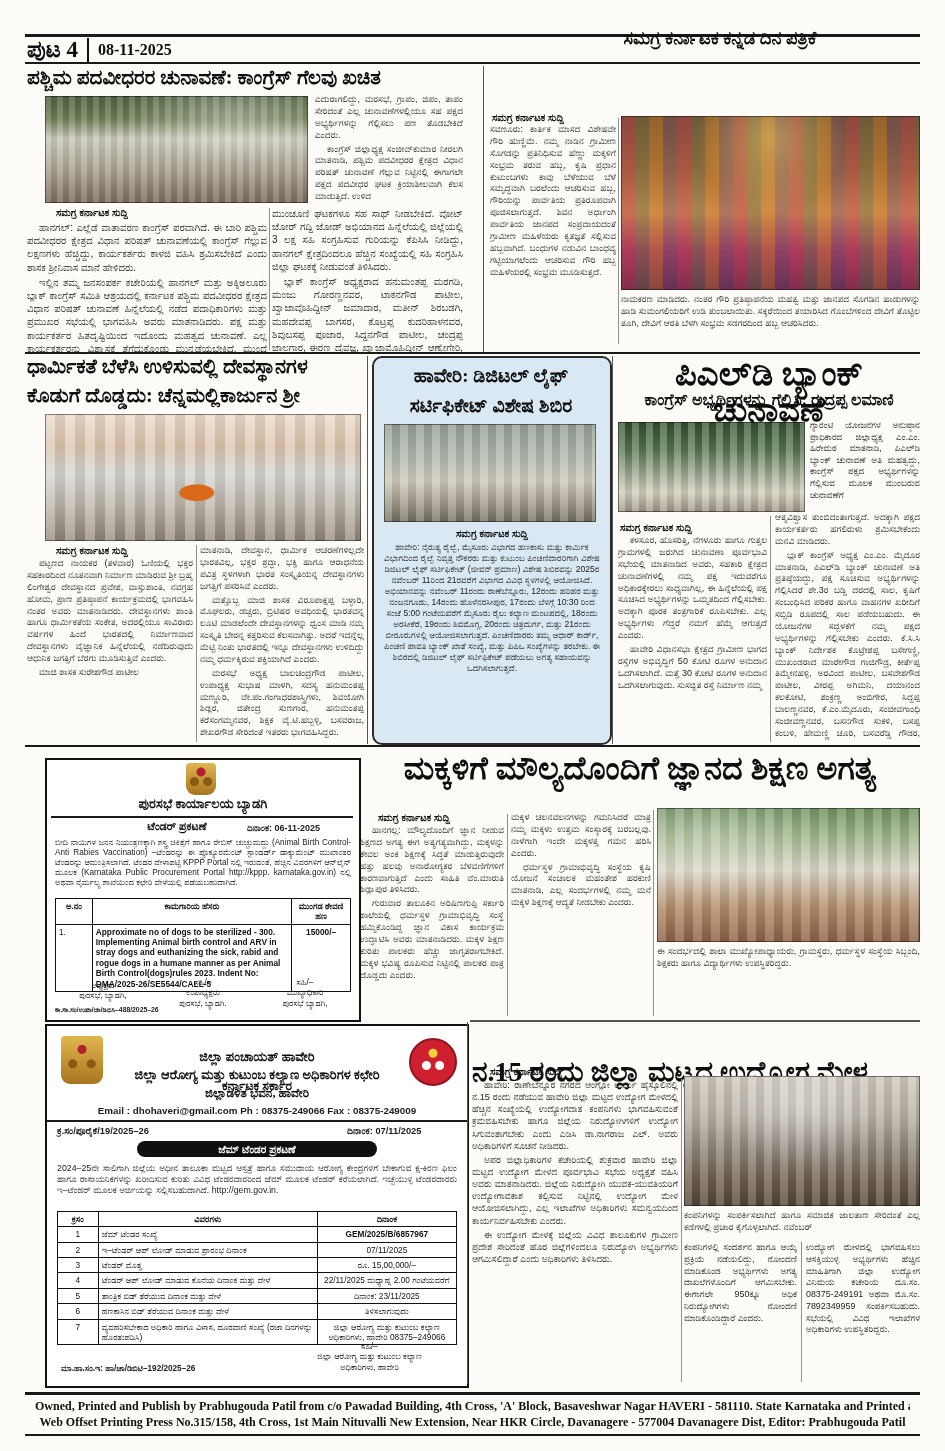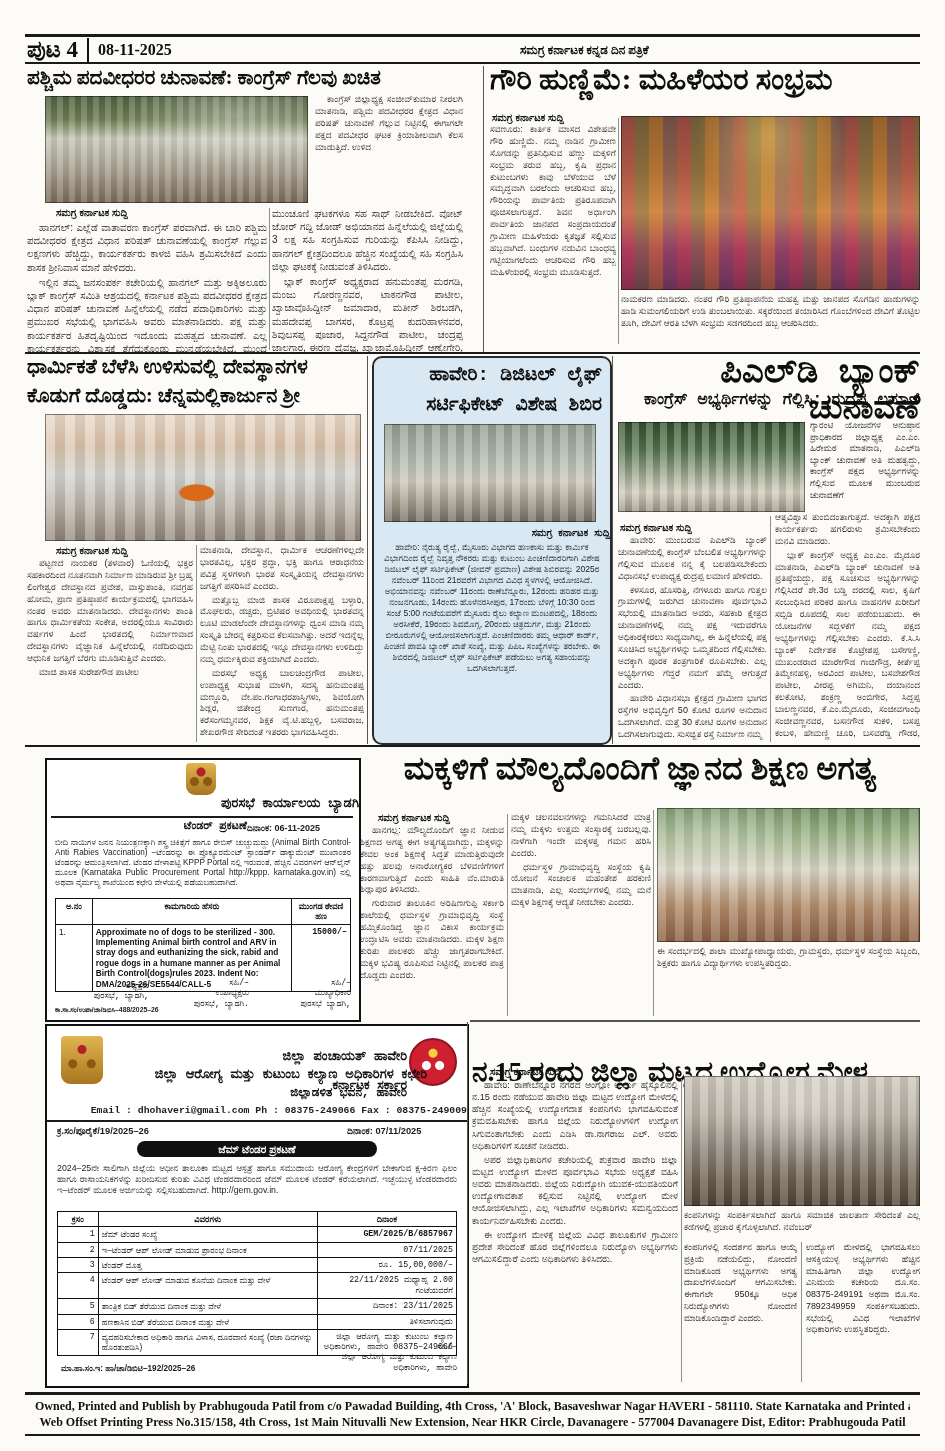--- a/index.html
+++ b/index.html
@@ -11,21 +11,21 @@
   .hl{font-family:"Liberation Serif","DejaVu Serif",serif;font-weight:bold;color:#0e0e0e;line-height:1.05;}
   .byline{font-weight:bold;font-size:10px;color:#111;}
   .body{font-size:10px;line-height:1.32;text-align:justify;color:#232323;overflow:hidden;}
   .body p{margin:0 0 2px 0;text-indent:12px;}
   .body p.noind{text-indent:0;}
   .photo{position:absolute;box-shadow:inset 0 0 0 1px rgba(0,0,0,.45);}
   .bluebox{position:absolute;background:#d9e8f3;border:2px solid #2a2a2a;border-radius:10px;}
   .noticebox{position:absolute;background:#fff;border:2px solid #111;}
   .pill{position:absolute;background:#101010;color:#fff;border-radius:14px;text-align:center;
         font-weight:bold;font-size:10.5px;line-height:16px;}
-  .center{text-align:right;font-family:Liberation Mono, monospace;}
+  .center{text-align:center;}
   .tbl{border-collapse:collapse;width:100%;table-layout:fixed;}
   .tbl td,.tbl th{border:1.5px solid #111;font-size:8.3px;line-height:1.25;padding:2px 3px;
         vertical-align:top;color:#111;overflow:hidden;}
   .tbl th{font-weight:bold;text-align:center;}
   .emblem{position:absolute;border-radius:4px 4px 9px 9px;
         background:radial-gradient(circle at 50% 28%,#b3202c 0 4px,transparent 5px),
                    radial-gradient(circle at 28% 58%,#8a5a14 0 4px,transparent 5px),
                    radial-gradient(circle at 72% 58%,#8a5a14 0 4px,transparent 5px),
                    linear-gradient(180deg,#e0b64f,#a8751f);}
   .nrhm{position:absolute;border-radius:50%;border:2px solid #8e1620;
@@ -40,44 +40,44 @@
 <body>
 
 <div id="page">
 
   <div class="hr" style="left:25px;top:34px;width:895px;height:3px;"></div>
   <div class="abs" style="left:27px;top:38px;display:flex;align-items:center;gap:9px;">
     <span class="hl" style="font-size:23px;">ಪುಟ 4</span>
     <span style="display:inline-block;width:2px;height:24px;background:#111;"></span>
     <span class="hl" style="font-size:16px;">08-11-2025</span>
   </div>
-  <div class="abs hl" style="left:520px;top:44px;width:400px;font-size:12px;text-align:left;">ಸಮಗ್ರ ಕರ್ನಾಟಕ ಕನ್ನಡ ದಿನ ಪತ್ರಿಕೆ</div>
+  <div class="abs hl" style="left:520px;top:29px;width:400px;font-size:18px;text-align:center;">ಸಮಗ್ರ ಕರ್ನಾಟಕ ಕನ್ನಡ ದಿನ ಪತ್ರಿಕೆ</div>
   <div class="hr" style="left:25px;top:62px;width:895px;height:2px;"></div>
 
   <div class="abs hl" style="left:27px;top:67px;width:455px;font-size:20px;">ಪಶ್ಚಿಮ ಪದವೀಧರರ ಚುನಾವಣೆ: ಕಾಂಗ್ರೆಸ್ ಗೆಲವು ಖಚಿತ</div>
   <div class="photo" style="left:45px;top:96px;width:263px;height:107px;background:
       radial-gradient(ellipse at 72% 18%,rgba(255,255,255,.30),transparent 42%),
       repeating-linear-gradient(90deg,rgba(255,255,255,.16) 0 6px,rgba(0,0,0,.06) 6px 12px),
       linear-gradient(180deg,#4f6140 0%,#6f7f55 22%,#c9c9bb 40%,#a79f90 70%,#7a6a58 100%);"></div>
   <div class="abs body" style="left:315px;top:94px;width:148px;height:118px;font-size:9px;">
+    <p class="noind">ಎದುರಾಗಲಿದ್ದು, ಮರಸಭೆ, ಗ್ರಾಪಂ, ಜಿಪಂ, ತಾಪಂ ಸೇರಿದಂತೆ ಎಲ್ಲ ಚುನಾವಣೆಗಳಲ್ಲಿಯೂ ಸಹ ಪಕ್ಷದ ಅಭ್ಯರ್ಥಿಗಳನ್ನು ಗೆಲ್ಲಿಸಲು ಪಣ ತೊಡಬೇಕಿದೆ ಎಂದರು.</p>
     <p>ಕಾಂಗ್ರೆಸ್ ಜಿಲ್ಲಾಧ್ಯಕ್ಷ ಸಂಜೀವ್‌ಕುಮಾರ ನೀರಲಗಿ ಮಾತನಾಡಿ, ಪಶ್ಚಿಮ ಪದವೀಧರರ ಕ್ಷೇತ್ರದ ವಿಧಾನ ಪರಿಷತ್ ಚುನಾವಣೆ ಗೆಲ್ಲುವ ನಿಟ್ಟಿನಲ್ಲಿ ಈಗಾಗಲೇ ಪಕ್ಷದ ಪದವೀಧರ ಘಟಕ ಕ್ರಿಯಾಶೀಲವಾಗಿ ಕೆಲಸ ಮಾಡುತ್ತಿದೆ. ಉಳಿದ</p>
   </div>
   <div class="abs byline" style="left:56px;top:207px;">ಸಮಗ್ರ ಕರ್ನಾಟಕ ಸುದ್ದಿ</div>
   <div class="abs body" style="left:27px;top:221px;width:240px;height:131px;">
     <p>ಹಾನಗಲ್: ಎಲ್ಲೆಡೆ ವಾತಾವರಣ ಕಾಂಗ್ರೆಸ್ ಪರವಾಗಿದೆ. ಈ ಬಾರಿ ಪಶ್ಚಿಮ ಪದವೀಧರರ ಕ್ಷೇತ್ರದ ವಿಧಾನ ಪರಿಷತ್ ಚುನಾವಣೆಯಲ್ಲಿ ಕಾಂಗ್ರೆಸ್ ಗೆಲ್ಲುವ ಲಕ್ಷಣಗಳು ಹೆಚ್ಚಿದ್ದು, ಕಾರ್ಯಕರ್ತರು ಕಾಳಜಿ ವಹಿಸಿ ಶ್ರಮಿಸಬೇಕಿದೆ ಎಂದು ಶಾಸಕ ಶ್ರೀನಿವಾಸ ಮಾನೆ ಹೇಳಿದರು.</p>
     <p>ಇಲ್ಲಿನ ತಮ್ಮ ಜನಸಂಪರ್ಕ ಕಚೇರಿಯಲ್ಲಿ ಹಾನಗಲ್ ಮತ್ತು ಅಕ್ಕಿಅಲೂರು ಬ್ಲಾಕ್ ಕಾಂಗ್ರೆಸ್ ಸಮಿತಿ ಆಶ್ರಯದಲ್ಲಿ ಕರ್ನಾಟಕ ಪಶ್ಚಿಮ ಪದವೀಧರರ ಕ್ಷೇತ್ರದ ವಿಧಾನ ಪರಿಷತ್ ಚುನಾವಣೆ ಹಿನ್ನೆಲೆಯಲ್ಲಿ ನಡೆದ ಪದಾಧಿಕಾರಿಗಳು ಮತ್ತು ಪ್ರಮುಖರ ಸಭೆಯಲ್ಲಿ ಭಾಗವಹಿಸಿ ಅವರು ಮಾತನಾಡಿದರು. ಪಕ್ಷ ಮತ್ತು ಕಾರ್ಯಕರ್ತರ ಹಿತದೃಷ್ಟಿಯಿಂದ ಇದೊಂದು ಮಹತ್ವದ ಚುನಾವಣೆ. ಎಲ್ಲ ಕಾರ್ಯಕರ್ತರನ್ನು ವಿಶ್ವಾಸಕ್ಕೆ ತೆಗೆದುಕೊಂಡು ಮುನ್ನಡೆಯಬೇಕಿದೆ. ಮುಂದೆ ಸ್ಥಳೀಯ ಸಂಸ್ಥೆಗಳ</p>
   </div>
   <div class="abs body" style="left:272px;top:207px;width:191px;height:145px;">
     <p class="noind">ಮುಂಚೂಣಿ ಘಟಕಗಳೂ ಸಹ ಸಾಥ್ ನೀಡಬೇಕಿದೆ. ವೋಟ್ ಜೋರ್ ಗದ್ದಿ ಜೋಡ್ ಅಭಿಯಾನದ ಹಿನ್ನೆಲೆಯಲ್ಲಿ ಜಿಲ್ಲೆಯಲ್ಲಿ 3 ಲಕ್ಷ ಸಹಿ ಸಂಗ್ರಹಿಸುವ ಗುರಿಯನ್ನು ಕೆಪಿಸಿಸಿ ನೀಡಿದ್ದು, ಹಾನಗಲ್ ಕ್ಷೇತ್ರದಿಂದಲೂ ಹೆಚ್ಚಿನ ಸಂಖ್ಯೆಯಲ್ಲಿ ಸಹಿ ಸಂಗ್ರಹಿಸಿ ಜಿಲ್ಲಾ ಘಟಕಕ್ಕೆ ನೀಡುವಂತೆ ತಿಳಿಸಿದರು.</p>
     <p>ಬ್ಲಾಕ್ ಕಾಂಗ್ರೆಸ್ ಅಧ್ಯಕ್ಷರಾದ ಹನುಮಂತಪ್ಪ ಮರಗಡಿ, ಮಂಜು ಗೋರಣ್ಣನವರ, ಟಾಕನಗೌಡ ಪಾಟೀಲ, ಖ್ವಾಜಾವೊಹಿದ್ದೀನ್ ಜಮಾದಾರ, ಮತೀನ್ ಶಿರಬಡಗಿ, ಮಹದೇವಪ್ಪ ಬಾಗಸರ, ಕೊಟ್ರಪ್ಪ ಕುದರಿಹಾಳನವರ, ಶಿವುಬಸಪ್ಪ ಪೂಜಾರ, ಸಿದ್ದನಗೌಡ ಪಾಟೀಲ, ಚಂದ್ರಪ್ಪ ಜಾಲಗಾರ, ಈರಣ್ಣ ದೈವಜ್ಞ, ಖ್ವಾಜಾಮೊಹಿದ್ದೀನ್ ಆಣ್ವೇಗೇರಿ, ಯಾಸೀರ್‌ಅರಾಫಾತ್ ಮಣ್ಣೂರ, ಮಹದೇವಪ್ಪ ಪಾಣಿಗಟ್ಟಿ, ಉಮೇಶ ದೊಡ್ಡಮನಿ, ರವಿ ದೇಶಪಾಂಡೆ ಸೇರಿದಂತೆ ಇನ್ನಿತರರು ಇದ್ದರು.</p>
   </div>
   <div class="vr" style="left:269px;top:208px;height:142px;"></div>
   <div class="vr" style="left:483px;top:66px;height:286px;background:#555;"></div>
 
-  <div class="abs hl" style="left:490px;top:64px;width:430px;font-size:29px;">ಗೌರಿ ಹುಣ್ಣಿಮೆ: ಮಹಿಳೆಯರ ಸಂಭ್ರಮ</div>
   <div class="abs byline" style="left:492px;top:112px;">ಸಮಗ್ರ ಕರ್ನಾಟಕ ಸುದ್ದಿ</div>
   <div class="abs body" style="left:490px;top:124px;width:126px;height:208px;font-size:9px;">
     <p class="noind">ಸವಣೂರು: ಕಾರ್ತಿಕ ಮಾಸದ ವಿಶೇಷವೇ ಗೌರಿ ಹುಣ್ಣಿಮೆ. ನಮ್ಮ ನಾಡಿನ ಗ್ರಾಮೀಣ ಸೊಗಡನ್ನು ಪ್ರತಿನಿಧಿಸುವ ಹೆಣ್ಣು ಮಕ್ಕಳಿಗೆ ಸಂಭ್ರಮ ತರುವ ಹಬ್ಬ, ಕೃಷಿ ಪ್ರಧಾನ ಕುಟುಂಬಗಳು ಕಾವು ಬೆಳೆಯುವ ಬೆಳೆ ಸಮೃದ್ಧವಾಗಿ ಬರಲೆಂದು ಆಚರಿಸುವ ಹಬ್ಬ, ಗೌರಿಯನ್ನು ಪಾರ್ವತಿಯ ಪ್ರತಿರೂಪವಾಗಿ ಪೂಜಿಸಲಾಗುತ್ತದೆ. ಶಿವನ ಅರ್ಧಾಂಗಿ ಪಾರ್ವತಿಯ ಜಾನಪದ ಸಂಪ್ರದಾಯದಂತೆ ಗ್ರಾಮೀಣ ಮಹಿಳೆಯರು ಕೃತಜ್ಞತೆ ಸಲ್ಲಿಸುವ ಹಬ್ಬವಾಗಿದೆ. ಬಂಧುಗಳ ನಡುವಿನ ಬಾಂಧವ್ಯ ಗಟ್ಟಿಯಾಗಲೆಂದು ಆಚರಿಸುವ ಗೌರಿ ಹಬ್ಬ ಮಹಿಳೆಯರಲ್ಲಿ ಸಂಭ್ರಮ ಮೂಡಿಸುತ್ತದೆ.</p>
   </div>
   <div class="vr" style="left:618px;top:118px;height:226px;"></div>
   <div class="photo" style="left:621px;top:116px;width:299px;height:174px;background:
       radial-gradient(ellipse at 50% 12%,rgba(255,220,120,.45),transparent 35%),
       repeating-linear-gradient(90deg,rgba(210,60,120,.22) 0 14px,rgba(60,150,90,.22) 14px 28px,rgba(240,180,40,.22) 28px 42px,rgba(60,90,180,.18) 42px 56px),
       linear-gradient(180deg,#7a4a2e 0%,#9c5f33 30%,#c77f4a 55%,#a03a52 78%,#6d2840 100%);"></div>
   <div class="abs body" style="left:621px;top:294px;width:299px;height:54px;font-size:9px;">
@@ -118,21 +118,20 @@
   <div class="abs hl center" style="left:618px;top:356px;width:302px;font-size:34px;">ಪಿಎಲ್‌ಡಿ ಬ್ಯಾಂಕ್ ಚುನಾವಣೆ</div>
   <div class="abs hl center" style="left:618px;top:392px;width:302px;font-size:16px;">ಕಾಂಗ್ರೆಸ್ ಅಭ್ಯರ್ಥಿಗಳನ್ನು ಗೆಲ್ಲಿಸಿ: ರುದ್ರಪ್ಪ ಲಮಾಣಿ</div>
   <div class="photo" style="left:618px;top:422px;width:187px;height:90px;background:
       repeating-linear-gradient(90deg,rgba(255,255,255,.25) 0 7px,rgba(0,0,0,.06) 7px 14px),
       linear-gradient(180deg,#2f4d2b 0%,#52704a 30%,#9aa48c 58%,#cfcbbb 78%,#969080 100%);"></div>
   <div class="abs body" style="left:810px;top:420px;width:110px;height:104px;font-size:8.8px;">
     <p class="noind">ಗ್ಯಾರಂಟಿ ಯೋಜನೆಗಳ ಅನುಷ್ಠಾನ ಪ್ರಾಧಿಕಾರದ ಜಿಲ್ಲಾಧ್ಯಕ್ಷ ಎಂ.ಎಂ. ಹಿರೇಮಠ ಮಾತನಾಡಿ, ಪಿಎಲ್‌ಡಿ ಬ್ಯಾಂಕ್ ಚುನಾವಣೆ ಅತಿ ಮಹತ್ವದ್ದು, ಕಾಂಗ್ರೆಸ್ ಪಕ್ಷದ ಅಭ್ಯರ್ಥಿಗಳನ್ನು ಗೆಲ್ಲಿಸುವ ಮೂಲಕ ಮುಂಬರುವ ಚುನಾವಣೆಗೆ</p>
   </div>
   <div class="abs byline" style="left:620px;top:522px;">ಸಮಗ್ರ ಕರ್ನಾಟಕ ಸುದ್ದಿ</div>
   <div class="abs body" style="left:618px;top:535px;width:149px;height:207px;font-size:9px;">
-    <p>ಹಾವೇರಿ: ಮುಂಬರುವ ಪಿಎಲ್‌ಡಿ ಬ್ಯಾಂಕ್ ಚುನಾವಣೆಯಲ್ಲಿ ಕಾಂಗ್ರೆಸ್ ಬೆಂಬಲಿತ ಅಭ್ಯರ್ಥಿಗಳನ್ನು ಗೆಲ್ಲಿಸುವ ಮೂಲಕ ನನ್ನ ಕೈ ಬಲಪಡಿಸಬೇಕೆಂದು ವಿಧಾನಸಭೆ ಉಪಾಧ್ಯಕ್ಷ ರುದ್ರಪ್ಪ ಲಮಾಣಿ ಹೇಳಿದರು.</p>
     <p>ಕಳಸೂರ, ಹೊಸರಿತ್ತಿ, ನೆಗಳೂರು ಹಾಗೂ ಗುತ್ತಲ ಗ್ರಾಮಗಳಲ್ಲಿ ಜರುಗಿದ ಚುನಾವಣಾ ಪೂರ್ವಭಾವಿ ಸಭೆಯಲ್ಲಿ ಮಾತನಾಡಿದ ಅವರು, ಸಹಕಾರಿ ಕ್ಷೇತ್ರದ ಚುನಾವಣೆಗಳಲ್ಲಿ ನಮ್ಮ ಪಕ್ಷ ಇದುವರೆಗೂ ಅಧಿಕಾರಕ್ಕೇರಲು ಸಾಧ್ಯವಾಗಿಲ್ಲ, ಈ ಹಿನ್ನೆಲೆಯಲ್ಲಿ ಪಕ್ಷ ಸೂಚಿಸಿದ ಅಭ್ಯರ್ಥಿಗಳನ್ನು ಒಮ್ಮತದಿಂದ ಗೆಲ್ಲಿಸಬೇಕು. ಅದಕ್ಕಾಗಿ ಪೂರಕ ತಂತ್ರಗಾರಿಕೆ ರೂಪಿಸಬೇಕು. ಎಲ್ಲ ಅಭ್ಯರ್ಥಿಗಳು ಗೆದ್ದರೆ ನಮಗೆ ಹೆಮ್ಮೆ ಆಗುತ್ತದೆ ಎಂದರು.</p>
     <p>ಹಾವೇರಿ ವಿಧಾನಸಭಾ ಕ್ಷೇತ್ರದ ಗ್ರಾಮೀಣ ಭಾಗದ ರಸ್ತೆಗಳ ಅಭಿವೃದ್ಧಿಗೆ 50 ಕೋಟಿ ರೂಗಳ ಅನುದಾನ ಒದಗಿಸಲಾಗಿದೆ. ಮತ್ತೆ 30 ಕೋಟಿ ರೂಗಳ ಅನುದಾನ ಒದಗಿಸಲಾಗುವುದು. ಸುಸಜ್ಜಿತ ರಸ್ತೆ ನಿರ್ಮಾಣ ನಮ್ಮ</p>
   </div>
   <div class="vr" style="left:770px;top:516px;height:226px;"></div>
   <div class="abs body" style="left:775px;top:512px;width:145px;height:230px;font-size:9px;">
     <p class="noind">ಆತ್ಮವಿಶ್ವಾಸ ತುಂಬಿದಂತಾಗುತ್ತದೆ. ಅದಕ್ಕಾಗಿ ಪಕ್ಷದ ಕಾರ್ಯಕರ್ತರು ಹಗಲಿರುಳು ಶ್ರಮಿಸಬೇಕೆಂದು ಮನವಿ ಮಾಡಿದರು.</p>
     <p>ಬ್ಲಾಕ್ ಕಾಂಗ್ರೆಸ್ ಅಧ್ಯಕ್ಷ ಎಂ.ಎಂ. ಮೈದೂರ ಮಾತನಾಡಿ, ಪಿಎಲ್‌ಡಿ ಬ್ಯಾಂಕ್ ಚುನಾವಣೆ ಅತಿ ಪ್ರತಿಷ್ಠೆಯದ್ದು, ಪಕ್ಷ ಸೂಚಿಸುವ ಅಭ್ಯರ್ಥಿಗಳನ್ನು ಗೆಲ್ಲಿಸಿದರೆ ಶೇ.3ರ ಬಡ್ಡಿ ದರದಲ್ಲಿ ಸಾಲ, ಕೃಷಿಗೆ ಸಂಬಂಧಿಸಿದ ಪರಿಕರ ಹಾಗೂ ವಾಹನಗಳ ಖರೀದಿಗೆ ಸಬ್ಸಿಡಿ ರೂಪದಲ್ಲಿ ಸಾಲ ಪಡೆಯಬಹುದು. ಈ ಯೋಜನೆಗಳ ಸದ್ಬಳಕೆಗೆ ನಮ್ಮ ಪಕ್ಷದ ಅಭ್ಯರ್ಥಿಗಳನ್ನು ಗೆಲ್ಲಿಸಬೇಕು ಎಂದರು. ಕೆ.ಸಿ.ಸಿ ಬ್ಯಾಂಕ್ ನಿರ್ದೇಶಕ ಕೊಟ್ರೇಶಪ್ಪ ಬಸೇಗಣ್ಣಿ, ಮುಖಂಡರಾದ ಮಾರೇಗೌಡ ಗಾಜಿಗೌಡ್ರ, ಕೀರ್ತೆಪ್ಪ ತಿಮ್ಮೇನಹಳ್ಳಿ, ಅರವಿಂದ ಪಾಟೀಲ, ಬಸವೇಶಗೌಡ ಪಾಟೀಲ, ವೀರಪ್ಪ ಅಗಿಮನಿ, ದಯಾನಂದ ಕಲಕೋಟಿ, ಶಂಕ್ರಣ್ಣ ಅಂಬಿಗೇರ, ಸಿದ್ದಪ್ಪ ಬಾಲಣ್ಣನವರ, ಕೆ.ಎಂ.ಮೈದೂರು, ಸಂಜೀವಗಾಂಧಿ ಸಂಜೀವಣ್ಣನವರ, ಬಸನಗೌಡ ಸುಕಳಿ, ಬಸಪ್ಪ ಕಂಬಳಿ, ಹೇಮಣ್ಣಿ ಚೂರಿ, ಬಸವರೆಡ್ಡಿ ಗೌಡರ, ಬಸಪ್ಪ ನೆಗಳೂರ ಸೇರಿದಂತೆ ಇತರರು ಉಪಸ್ಥಿತರಿದ್ದರು.</p>
   </div>
   <div class="hr" style="left:25px;top:745px;width:895px;height:2px;"></div>
 

